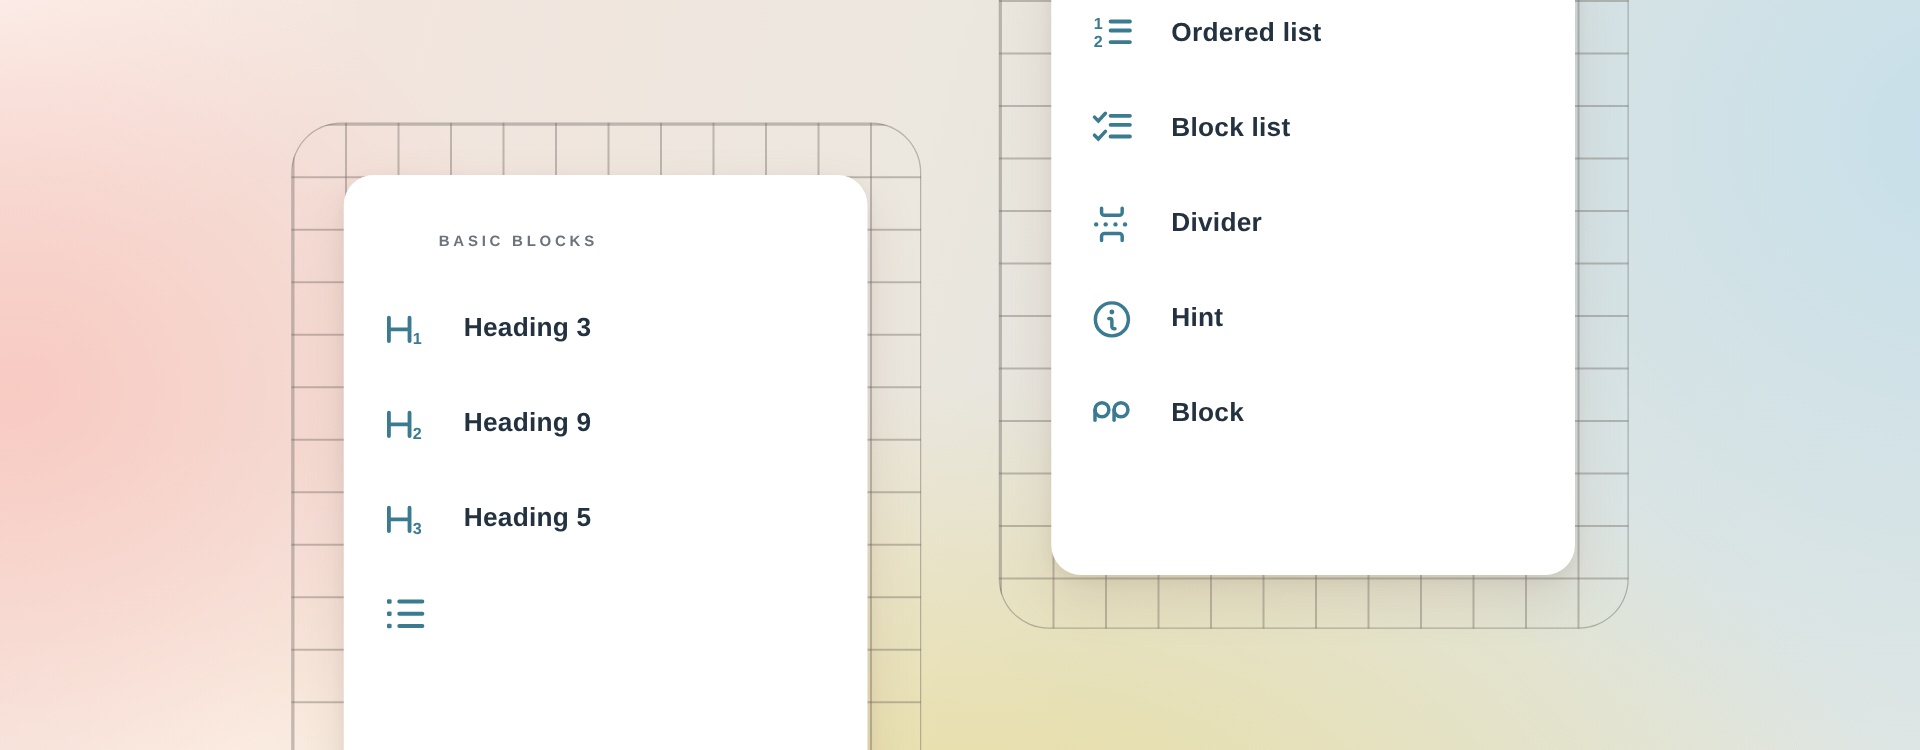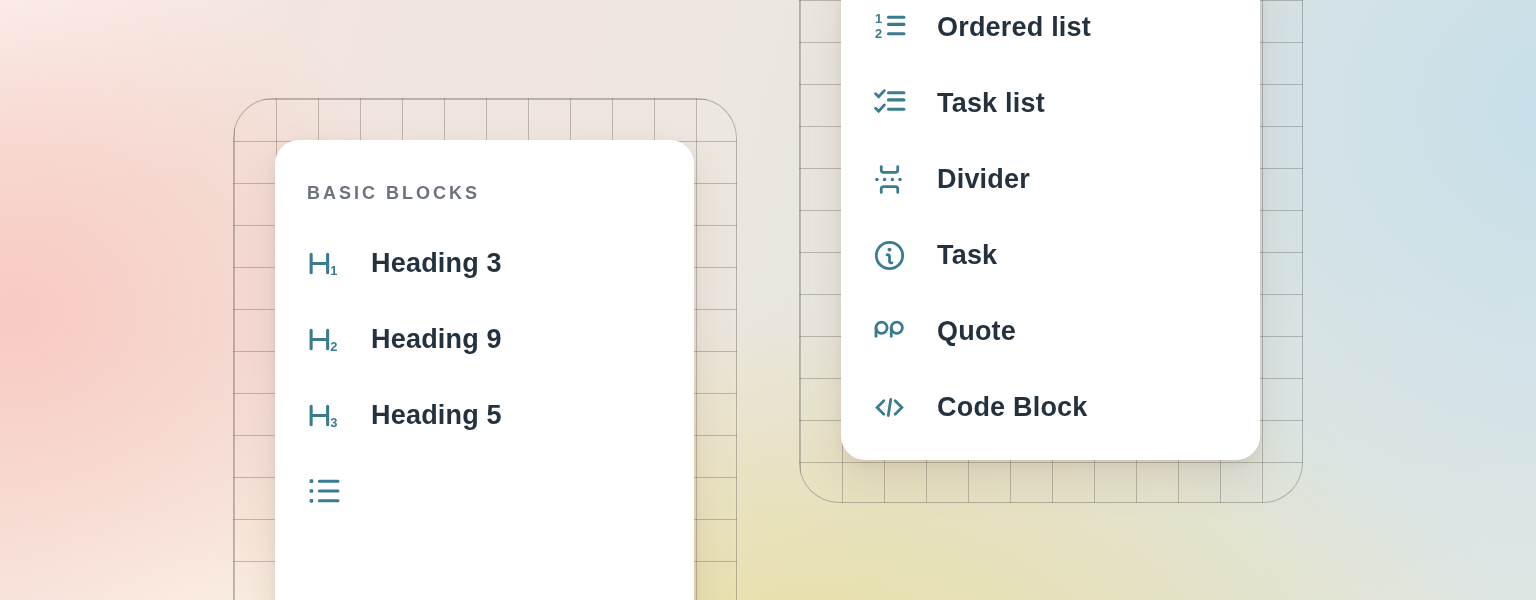--- a/index.html
+++ b/index.html
@@ -28,33 +28,33 @@
   #grid-left{left:233px;top:98px;width:504px;height:560px;}
   #grid-right{left:799px;top:-43px;width:504px;height:546px;}
   .card{
     position:absolute;background:#ffffff;border-radius:24px;
     box-shadow:0 18px 40px rgba(140,100,80,.16), 0 4px 12px rgba(0,0,0,.05);
     box-sizing:border-box;
   }
   #card-left{left:275px;top:140px;width:419px;height:500px;padding:36px 32px 0 32px;}
   #card-right{left:841px;top:-44px;width:419px;height:504px;padding:33px 32px 0 32px;}
   .section-label{
-    font-size:18px;font-weight:700;letter-spacing:3px;
-    color:#6d737d;line-height:34px;height:34px;
+    font-size:12px;font-weight:700;letter-spacing:3px;
+    color:#6d737d;line-height:34px;height:34px;margin-left:44px;
   }
   #card-left .menu{margin-top:15px;}
   .row{
     display:flex;align-items:center;height:76px;cursor:pointer;
   }
   .row .icon{
     width:33px;height:33px;flex:0 0 33px;display:flex;align-items:center;justify-content:center;
   }
   .row .icon svg{width:33px;height:33px;display:block;}
   .row .label{
-    margin-left:31px;font-size:27px;font-weight:700;color:#243240;letter-spacing:.2px;
+    margin-left:31px;font-size:21px;font-weight:700;color:#243240;letter-spacing:.2px;
   }
 </style>
 </head>
 <body>
 
 <div class="grid-panel" id="grid-left"></div>
 <div class="grid-panel" id="grid-right"></div>
 
 <div class="card" id="card-left">
   <div class="section-label">BASIC BLOCKS</div>
@@ -112,21 +112,21 @@
         <span class="label">Ordered list</span>
       </div>
       <div class="row">
         <span class="icon">
           <svg viewBox="0 0 32 32" fill="none" xmlns="http://www.w3.org/2000/svg">
             <path stroke="#3A7B91" stroke-width="3" stroke-linecap="round" fill="none" d="M15 5.5h15M15 12.5h15M15 21.5h15"></path>
             <path stroke="#3A7B91" stroke-width="2.7" stroke-linecap="round" fill="none" d="M2.5 6.5l3 3 5.5-6"></path>
             <path stroke="#3A7B91" stroke-width="2.7" stroke-linecap="round" fill="none" d="M2.5 20.5l3 3 5.5-6"></path>
           </svg>
         </span>
-        <span class="label">Task list</span>
+        <span class="label">Block list</span>
       </div>
       <div class="row">
         <span class="icon">
           <svg viewBox="0 0 32 32" fill="none" xmlns="http://www.w3.org/2000/svg">
             <path stroke="#3A7B91" stroke-width="2.7" stroke-linecap="round" fill="none" d="M8 3.5v3.2a2.3 2.3 0 0 0 2.3 2.3h11.4a2.3 2.3 0 0 0 2.3-2.3V3.5"></path>
             <path stroke="#3A7B91" stroke-width="2.7" stroke-linecap="round" fill="none" d="M8 28.5v-3.2a2.3 2.3 0 0 1 2.3-2.3h11.4a2.3 2.3 0 0 1 2.3 2.3v3.2"></path>
             <circle cx="3.8" cy="16" r="1.7" fill="#3A7B91"></circle>
             <circle cx="11.2" cy="16" r="1.7" fill="#3A7B91"></circle>
             <circle cx="18.8" cy="16" r="1.7" fill="#3A7B91"></circle>
             <circle cx="26.2" cy="16" r="1.7" fill="#3A7B91"></circle>
@@ -135,37 +135,27 @@
         <span class="label">Divider</span>
       </div>
       <div class="row">
         <span class="icon">
           <svg viewBox="0 0 32 32" fill="none" xmlns="http://www.w3.org/2000/svg">
             <circle cx="16" cy="16" r="12.8" stroke="#3A7B91" stroke-width="2.7" stroke-linecap="round" fill="none"></circle>
             <circle cx="16" cy="10.3" r="1.9" fill="#3A7B91"></circle>
             <path stroke="#3A7B91" stroke-width="2.7" stroke-linecap="round" fill="none" d="M13.6 15.4q2.4-.6 2.4 1.6v4.6q0 1.9 2.4 1.6"></path>
           </svg>
         </span>
-        <span class="label">Task</span>
+        <span class="label">Hint</span>
       </div>
       <div class="row">
         <span class="icon">
           <svg viewBox="0 0 32 32" fill="none" xmlns="http://www.w3.org/2000/svg">
             <circle cx="8.3" cy="12.4" r="5.4" stroke="#3A7B91" stroke-width="2.7" stroke-linecap="round" fill="none"></circle>
             <path stroke="#3A7B91" stroke-width="2.7" stroke-linecap="round" fill="none" d="M2.9 12.4v8.2"></path>
             <circle cx="23.1" cy="12.4" r="5.4" stroke="#3A7B91" stroke-width="2.7" stroke-linecap="round" fill="none"></circle>
             <path stroke="#3A7B91" stroke-width="2.7" stroke-linecap="round" fill="none" d="M17.7 12.4v8.2"></path>
           </svg>
         </span>
-        <span class="label">Quote</span>
-      </div>
-      <div class="row">
-        <span class="icon">
-          <svg viewBox="0 0 32 32" fill="none" xmlns="http://www.w3.org/2000/svg">
-            <path stroke="#3A7B91" stroke-width="2.7" stroke-linecap="round" fill="none" d="M10.5 9.5 4 16l6.5 6.5"></path>
-            <path stroke="#3A7B91" stroke-width="2.7" stroke-linecap="round" fill="none" d="M21.5 9.5 28 16l-6.5 6.5"></path>
-            <path stroke="#3A7B91" stroke-width="2.7" stroke-linecap="round" fill="none" d="M17.2 8.2l-2.4 15.6"></path>
-          </svg>
-        </span>
-        <span class="label">Code Block</span>
+        <span class="label">Block</span>
       </div>
     </div>
 </div>
 
 </body></html>

